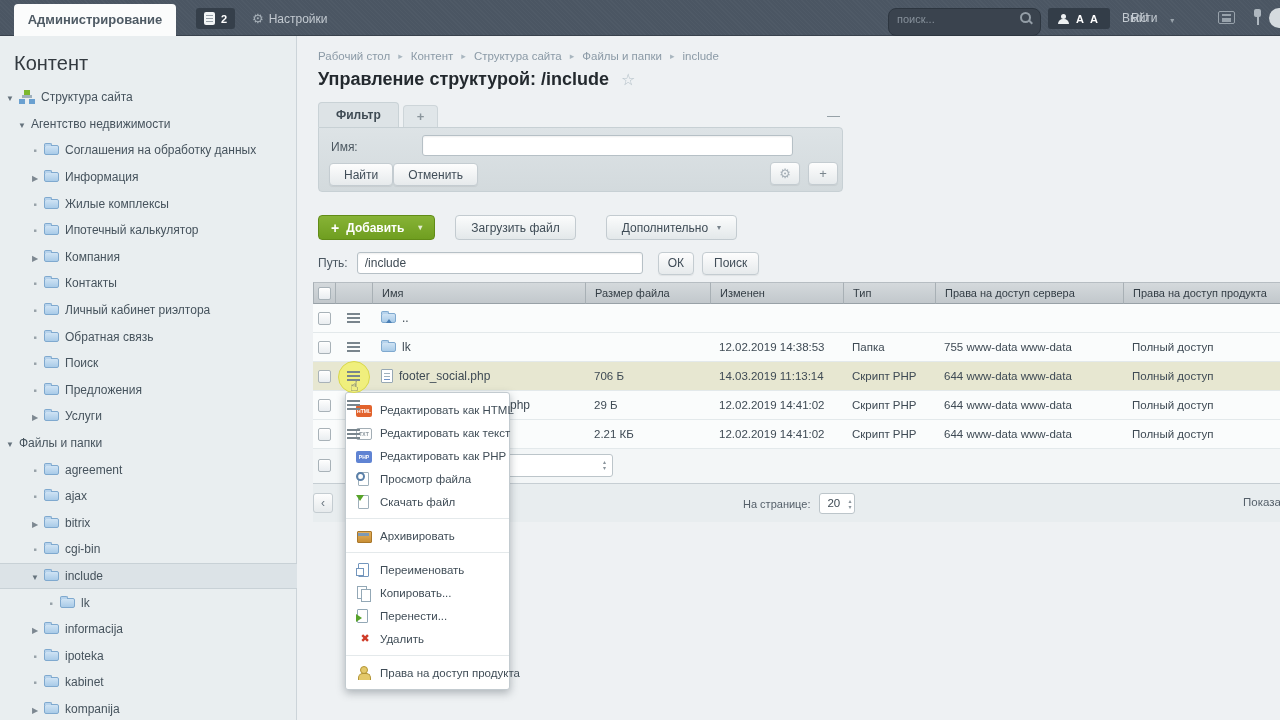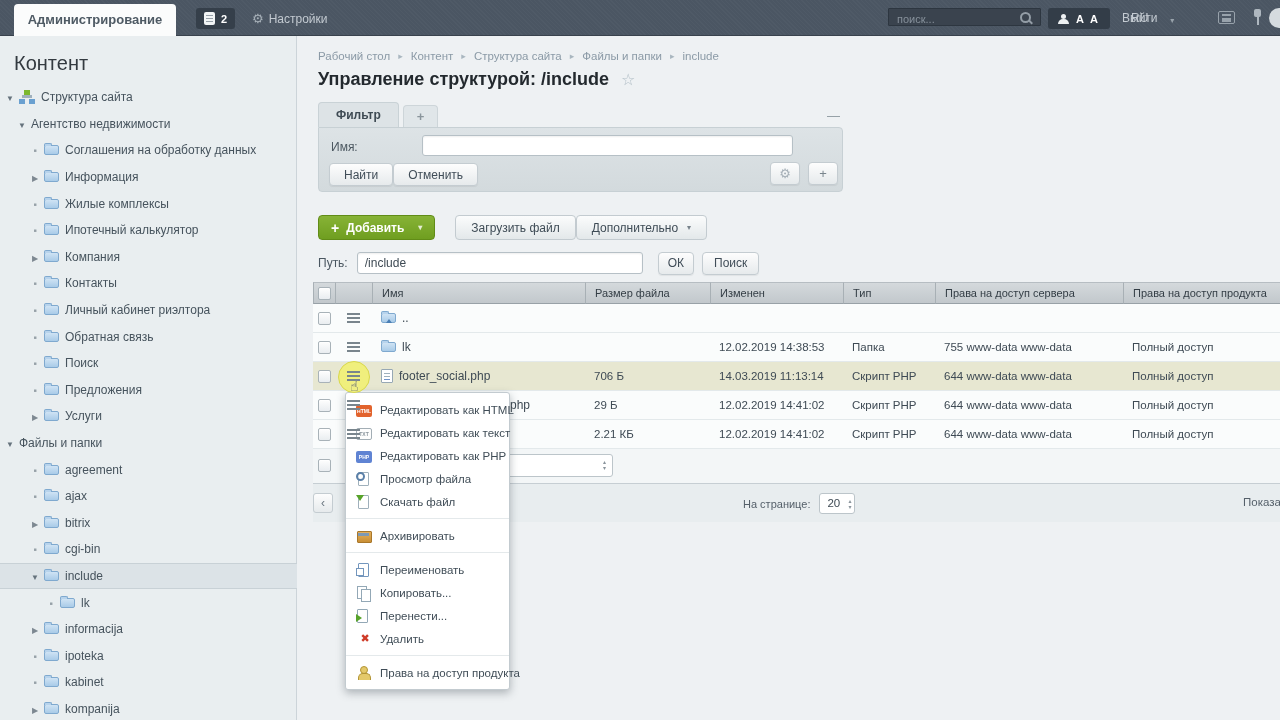--- a/index.html
+++ b/index.html
@@ -10,21 +10,21 @@
   #topbar{position:absolute;left:0;top:0;width:1280px;height:36px;background:#4b5663;
     background-image:repeating-linear-gradient(45deg,rgba(255,255,255,.025) 0 1px,transparent 1px 3px);border-bottom:1px solid #39424d}
   .tb-tab{position:absolute;left:14px;top:4px;width:162px;height:32px;background:#fbfcfc;border-radius:4px 4px 0 0;
     font-size:13px;font-weight:600;color:#4e5a64;text-align:center;line-height:32px}
   .tb-badge{position:absolute;left:196px;top:8px;height:21px;background:#353f4a;border-radius:3px;display:flex;align-items:center;gap:6px;padding:0 8px}
   .doc-ic{width:11px;height:13px;background:#f2f5f6;border-radius:2px;position:relative}
   .doc-ic::after{content:"";position:absolute;left:2px;top:3px;width:7px;height:1px;background:#97a1a9;box-shadow:0 3px 0 #97a1a9,0 6px 0 #97a1a9}
   .tb-count{color:#fff;font-size:11px;font-weight:700}
   .tb-settings{position:absolute;left:252px;top:8px;height:21px;display:flex;align-items:center;gap:5px;font-size:12px;color:#c3cad1}
   .gear{font-size:13px;color:#a6b0b8;line-height:1}
-  .tb-search{position:absolute;left:888px;top:8px;width:153px;height:18px;background:#3a434e;border:1px solid #2d3640;border-radius:1px}
+  .tb-search{position:absolute;left:888px;top:8px;width:153px;height:28px;background:#3a434e;border:1px solid #2d3640;border-radius:8px}
   .tb-search input{position:absolute;left:0;top:0;width:130px;height:19px;background:transparent;border:none;outline:none;color:#aab3bc;font-size:11px;padding-left:8px;font-family:inherit}
   .tb-search input::placeholder{color:#87919b}
   .mag{position:absolute;right:6px;top:3px;width:14px;height:14px}
   .mag::before{content:"";position:absolute;left:0;top:0;width:7px;height:7px;border:2px solid #939da6;border-radius:50%}
   .mag::after{content:"";position:absolute;left:8px;top:9px;width:5px;height:2px;background:#939da6;transform:rotate(45deg)}
   .tb-font{position:absolute;left:1048px;top:8px;width:62px;height:21px;background:#333d48;border-radius:3px;display:flex;align-items:center;justify-content:center;gap:7px;color:#fff;font-size:11px;font-weight:700;letter-spacing:2px}
   .person{width:11px;height:10px;position:relative}
   .person::before{content:"";position:absolute;left:3px;top:0;width:5px;height:5px;border-radius:50%;background:#edf0f2}
   .person::after{content:"";position:absolute;left:0;top:5px;width:11px;height:5px;border-radius:5px 5px 0 0;background:#edf0f2}
   .tb-logout{position:absolute;left:1122px;top:11px;font-size:12px;color:#c4cbd2}
@@ -81,21 +81,21 @@
   .sbtn.sq{width:30px;padding:0;color:#79858d;font-size:13px}
 
   
   .toolbar{position:absolute;left:21px;top:179px;display:flex;align-items:center}
   .btn-green{height:25px;background:linear-gradient(#87b336,#6f9e20);border:1px solid #618c17;border-radius:4px;color:#fff;font-weight:700;font-size:12px;display:flex;align-items:center;padding:0 12px;gap:7px}
   .btn-green .plus{font-size:14px;font-weight:700}
   .btn-green .caret{font-size:8px;color:rgba(255,255,255,.8);margin-left:7px}
   .tbtn{height:25px;background:linear-gradient(#fbfcfc,#e3e8ea);border:1px solid #c3cbd0;border-radius:4px;font-size:12px;color:#3f4c56;display:flex;align-items:center;padding:0 15px;gap:9px}
   .tbtn .caret{font-size:8px;color:#78838b}
   .btn-upload{margin-left:20px}
-  .btn-more{margin-left:0}
+  .btn-more{margin-left:30px}
   .pathrow{position:absolute;left:21px;top:214px;display:flex;align-items:center;height:26px}
   .plabel{font-size:12px;color:#4a5660;margin-right:9px}
   .pinput{width:286px;height:22px;background:#fff;border:1px solid #b6c0c6;border-radius:3px;box-shadow:inset 0 1px 2px rgba(0,0,0,.07);font-size:12px;color:#3e4a54;padding:0 7px;outline:none;font-family:inherit}
   .btn-ok{margin-left:15px;padding:0 9px}
   .btn-psearch{margin-left:8px;padding:0 11px}
 
   
   .grid{position:absolute;left:16px;top:246px;right:0}
   .ghead{display:flex;height:22px}
   .gh{font-size:11px;color:#333d45;line-height:20px;padding-left:9px;background:linear-gradient(#d4d9dc,#c2c8cc);border-left:1px solid #a8b0b5;border-top:1px solid #b6bdc2;border-bottom:1px solid #98a1a7;white-space:nowrap;overflow:hidden}

